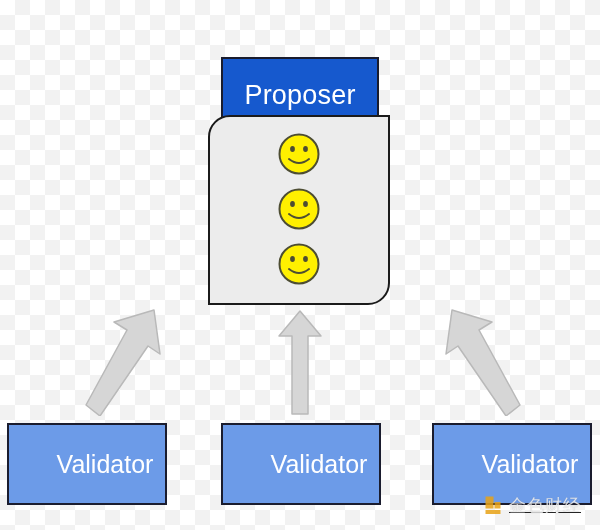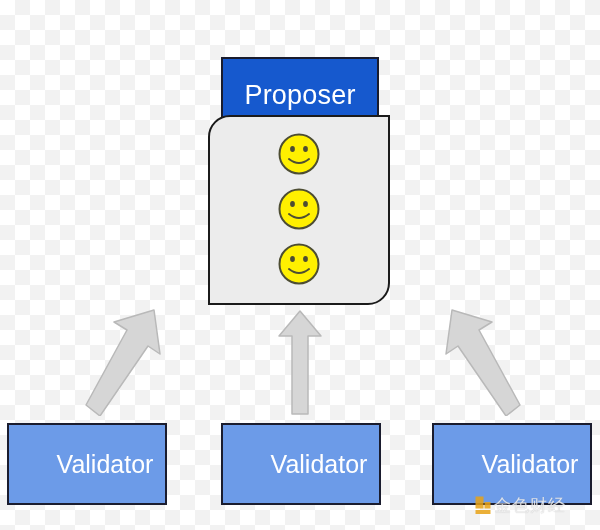--- a/index.html
+++ b/index.html
@@ -102,25 +102,27 @@
   .arrow {
     position: absolute;
   }
   .arrow-left   { left: 84px;  top: 308px; width: 78px;  height: 108px; }
   .arrow-center { left: 276px; top: 308px; width: 48px;  height: 108px; }
   .arrow-right  { left: 444px; top: 308px; width: 78px;  height: 108px; }
 
   
   .watermark {
     position: absolute;
-    left: 475px;
+    left: 485px;
     top: 496px;
     display: flex;
     align-items: center;
+    gap: 5px;
     opacity: 0.85;
+    text-decoration: underline;
   }
   .watermark-mark {
     width: 19px;
     height: 19px;
     position: relative;
     flex: none;
   }
   .watermark-text {
     font-size: 17px;
     color: #f0f0f0;

